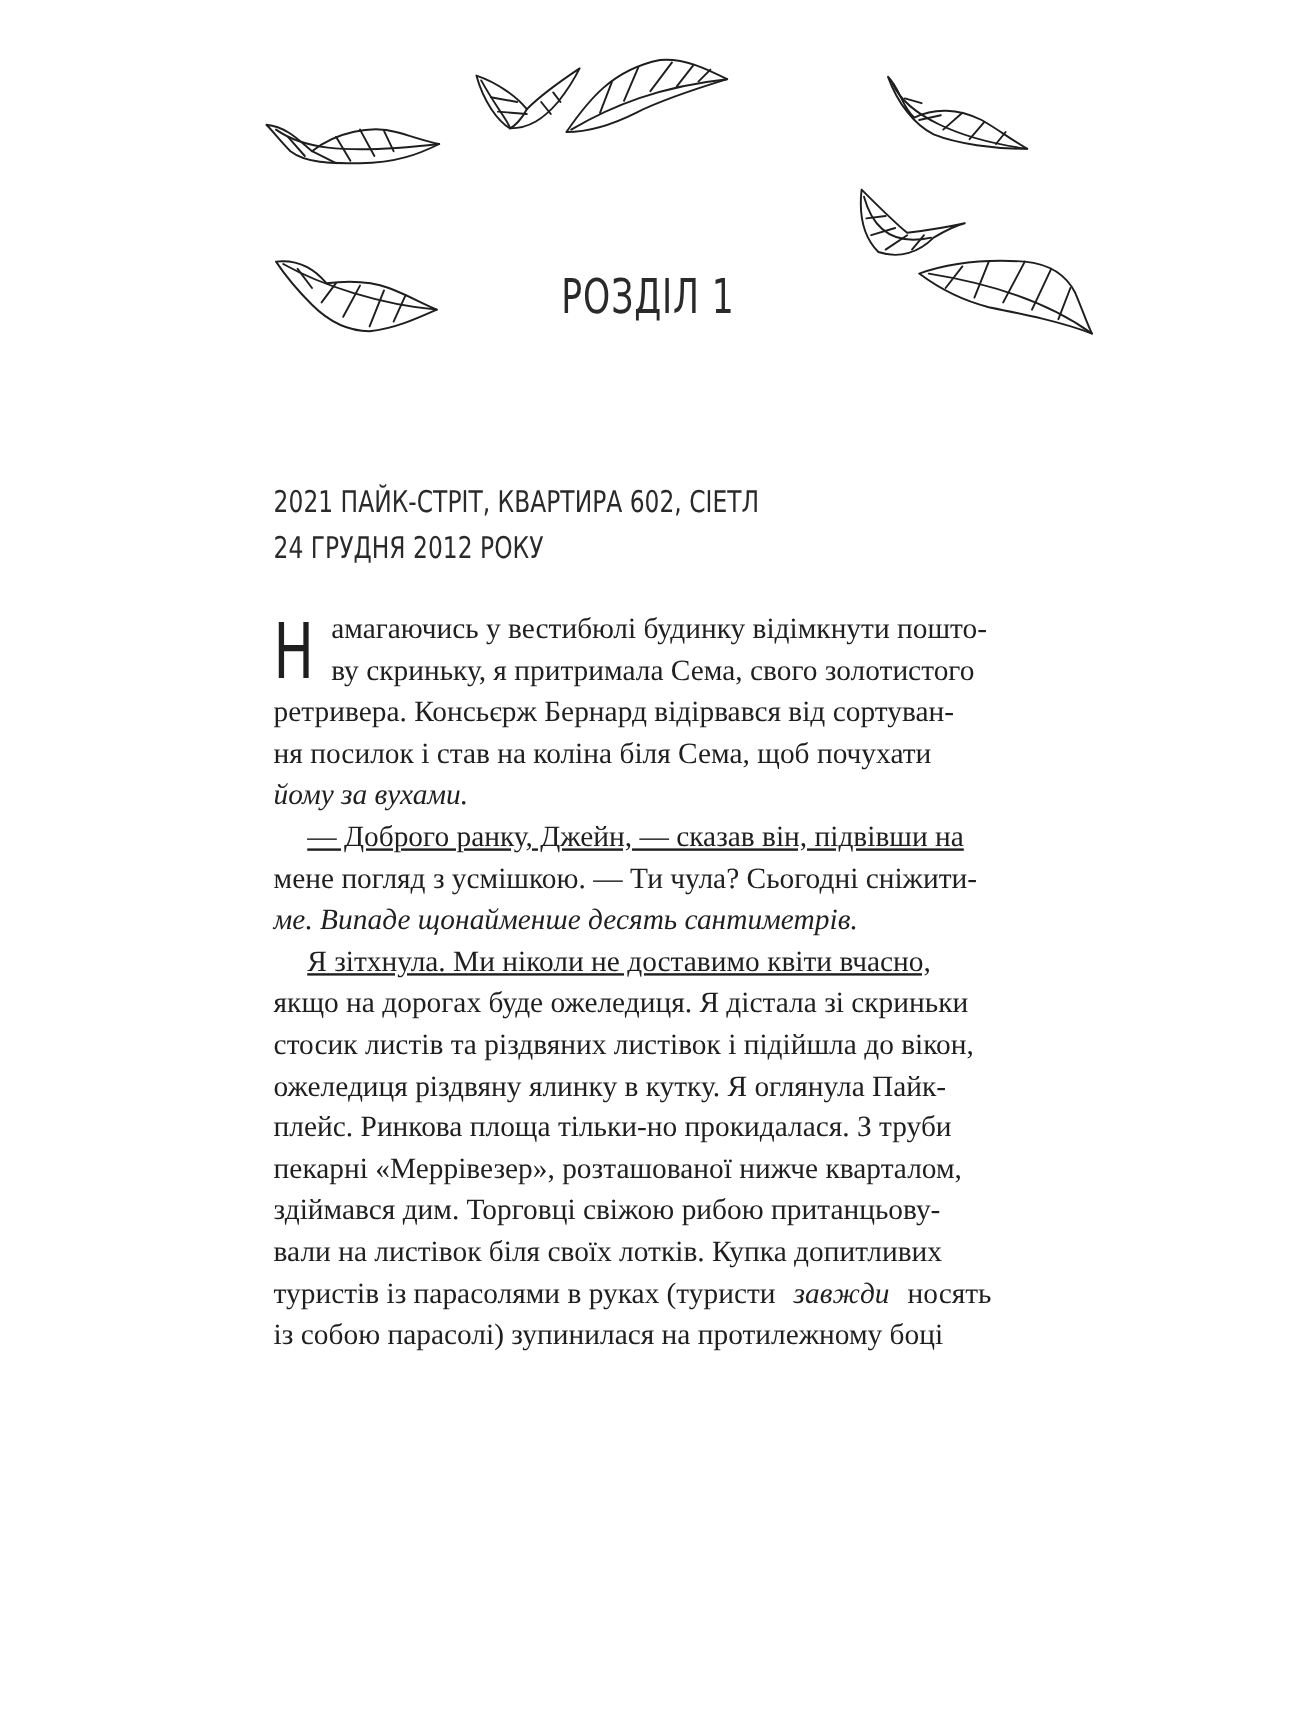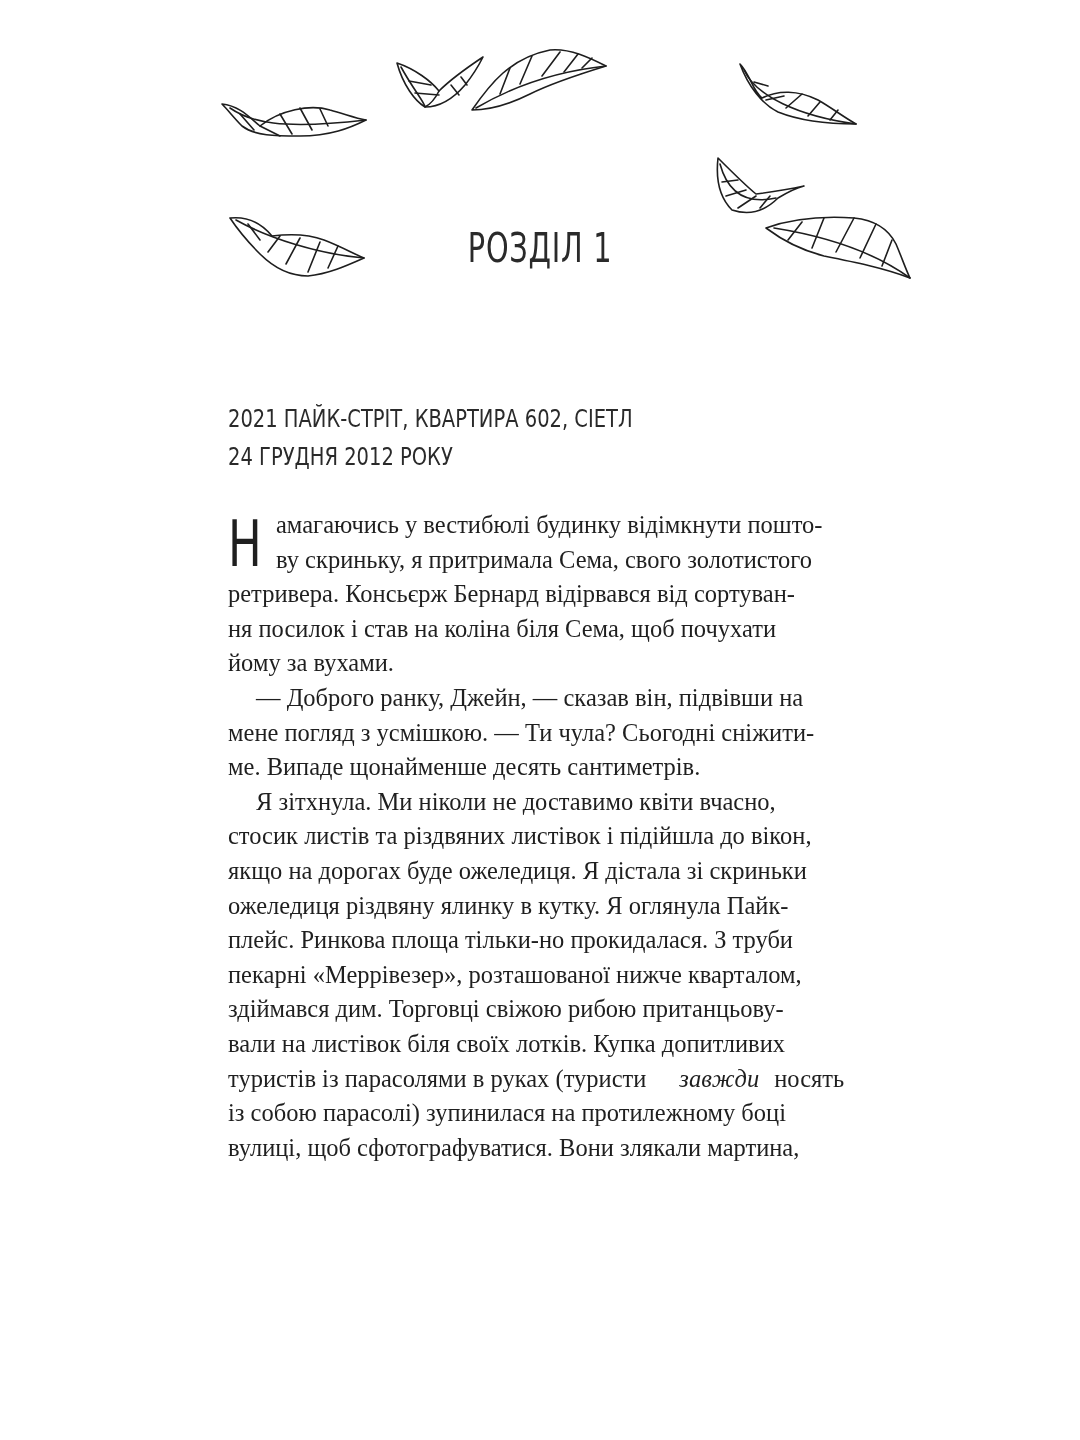--- a/index.html
+++ b/index.html
@@ -16,31 +16,31 @@
     position: absolute; left: 228px; top: 400px; width: 600px;
     font-family: "DejaVu Sans", sans-serif; font-size: 25px; line-height: 38px; color: #2a2a2a;
     transform: scaleX(0.78); transform-origin: left top;
   }
   .dateline div { white-space: nowrap; }
   .body-text {
     position: absolute; left: 228px; top: 508px; width: 663px;
     font-family: "Liberation Serif", serif; font-size: 24.5px; line-height: 34.6px; color: #1f1f1f;
   }
   .line { white-space: nowrap; display: flex; justify-content: space-between; height: 34.6px; }
-  .line.last { justify-content: flex-start; gap: 7px; }
-  .line.indent { padding-left: 28px; }
+  .line.last { justify-content: flex-start; gap: 7px; font-style: italic; }
+  .line.indent { padding-left: 28px; text-decoration: underline; }
   .line span { display: inline-block; }
   .dropcap-wrap { position: relative; }
   .dropcap {
     position: absolute; left: 0; top: 4px;
     font-family: "DejaVu Sans", sans-serif; font-size: 64px; line-height: 64px;
     transform: scaleX(0.7); transform-origin: left top; color: #1f1f1f;
   }
   .capline { padding-left: 48px; }
-  em { font-style: italic; margin-left: 18px; }
+  em { font-style: italic; }
 </style>
 </head>
 <body>
 
 <div class="leaf" style="left:220px; top:100px;">
   <svg width="150" height="45" viewBox="0 0 150 45">
     <path d="M2 4 C20 6 30 18 40 26 C60 10 90 4 110 10 C125 14 135 18 146 20 C130 28 110 36 80 36 C55 36 35 36 22 26 C14 18 8 10 2 4 Z"></path>
     <path d="M10 8 C30 22 60 30 146 20"></path>
     <path d="M40 26 L60 36 M60 14 L72 34 M80 8 L92 30 M100 9 L108 26 M20 14 L34 30"></path>
   </svg>
@@ -101,27 +101,26 @@
     <div class="line capline">амагаючись у вестибюлі будинку відімкнути пошто-</div>
     <div class="line capline">ву скриньку, я притримала Сема, свого золотистого</div>
     <div class="line">ретривера. Консьєрж Бернард відірвався від сортуван-</div>
     <div class="line">ня посилок і став на коліна біля Сема, щоб почухати</div>
     <div class="line last">йому за вухами.</div>
   </div>
   <div class="line indent">— Доброго ранку, Джейн, — сказав він, підвівши на</div>
   <div class="line">мене погляд з усмішкою. — Ти чула? Сьогодні сніжити-</div>
   <div class="line last">ме. Випаде щонайменше десять сантиметрів.</div>
   <div class="line indent">Я зітхнула. Ми ніколи не доставимо квіти вчасно,</div>
+  <div class="line">якщо на дорогах буде ожеледиця. Я дістала зі скриньки</div>
   <div class="line">стосик листів та різдвяних листівок і підійшла до вікон,</div>
-  <div class="line">якщо на дорогах буде ожеледиця. Я дістала зі скриньки</div>
   <div class="line">ожеледиця різдвяну ялинку в кутку. Я оглянула Пайк-</div>
   <div class="line">плейс. Ринкова площа тільки-но прокидалася. З труби</div>
   <div class="line">пекарні «Меррівезер», розташованої нижче кварталом,</div>
   <div class="line">здіймався дим. Торговці свіжою рибою пританцьову-</div>
   <div class="line">вали на листівок біля своїх лотків. Купка допитливих</div>
   <div class="line" style="justify-content:flex-start; gap:15px;">
     <span>туристів із парасолями в руках (туристи</span>
     <em>завжди</em>
     <span>носять</span>
   </div>
   <div class="line">із собою парасолі) зупинилася на протилежному боці</div>
-  <div class="line">вулиці, щоб сфотографуватися. Вони злякали мартина,</div>
 </div>
 
 </body></html>

